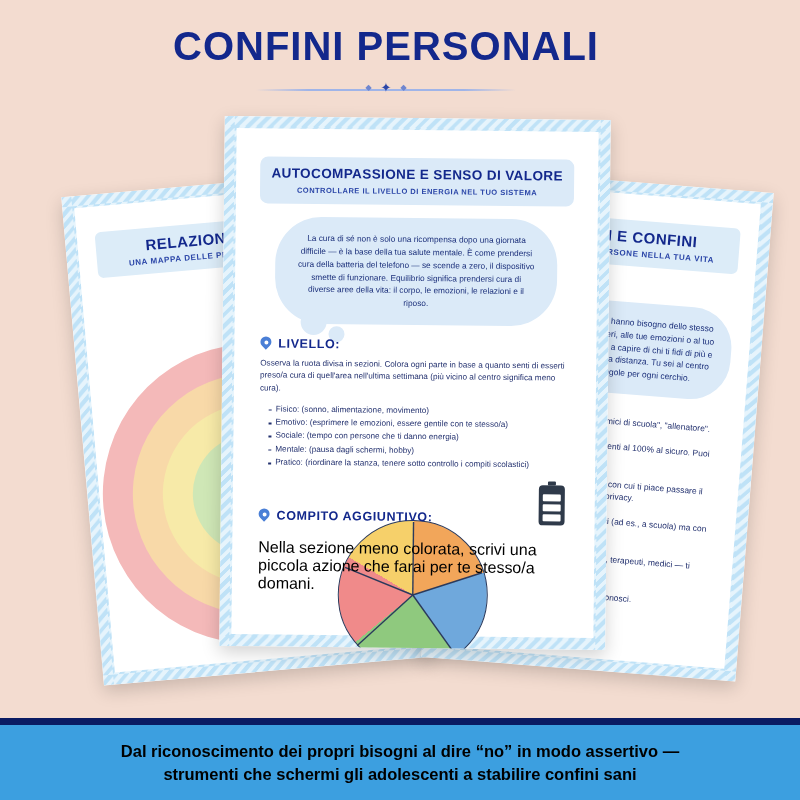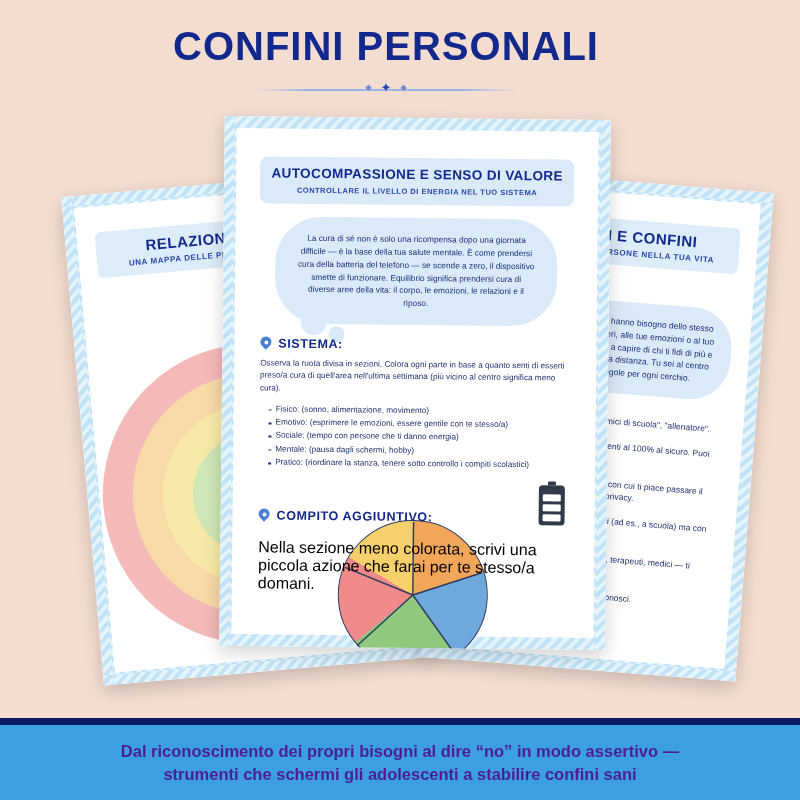--- a/index.html
+++ b/index.html
@@ -204,21 +204,21 @@
   .footer{
     position:absolute;left:0;bottom:0;width:800px;height:82px;
     background:#3c9fe0;
     border-top:7px solid #0a1b63;
     box-sizing:border-box;
     display:flex;align-items:center;justify-content:center;
     text-align:center;
   }
   .footer p{
     margin:0;padding:0 34px;
-    font-size:16.5px;font-weight:bold;line-height:1.35;color:#4c1d95;
+    font-size:16.5px;font-weight:bold;line-height:1.35;color:#000000;
   }
 </style>
 </head>
 <body>
 
 <div class="stage">
 
   <div class="header">
     <h1>CONFINI PERSONALI</h1>
     <div class="divider">
@@ -279,21 +279,21 @@
       </div>
 
       <div class="c-cloud">La cura di sé non è solo una ricompensa dopo una giornata difficile — è la base della tua salute mentale. È come prendersi cura della batteria del telefono — se scende a zero, il dispositivo smette di funzionare. Equilibrio significa prendersi cura di diverse aree della vita: il corpo, le emozioni, le relazioni e il riposo.</div>
 
       <div class="sec" style="top:208px;">
         <div class="sec-head">
           <span class="pin">
               <span class="p1"></span>
               <span class="p2"></span>
             </span>
-          <span class="lbl">SISTEMA:</span>
+          <span class="lbl">LIVELLO:</span>
         </div>
         <p class="desc">Osserva la ruota divisa in sezioni. Colora ogni parte in base a quanto senti di esserti preso/a cura di quell'area nell'ultima settimana (più vicino al centro significa meno cura).</p>
         <ul>
           <li>Fisico: (sonno, alimentazione, movimento)</li>
           <li>Emotivo: (esprimere le emozioni, essere gentile con te stesso/a)</li>
           <li>Sociale: (tempo con persone che ti danno energia)</li>
           <li>Mentale: (pausa dagli schermi, hobby)</li>
           <li>Pratico: (riordinare la stanza, tenere sotto controllo i compiti scolastici)</li>
         </ul>
       </div>

